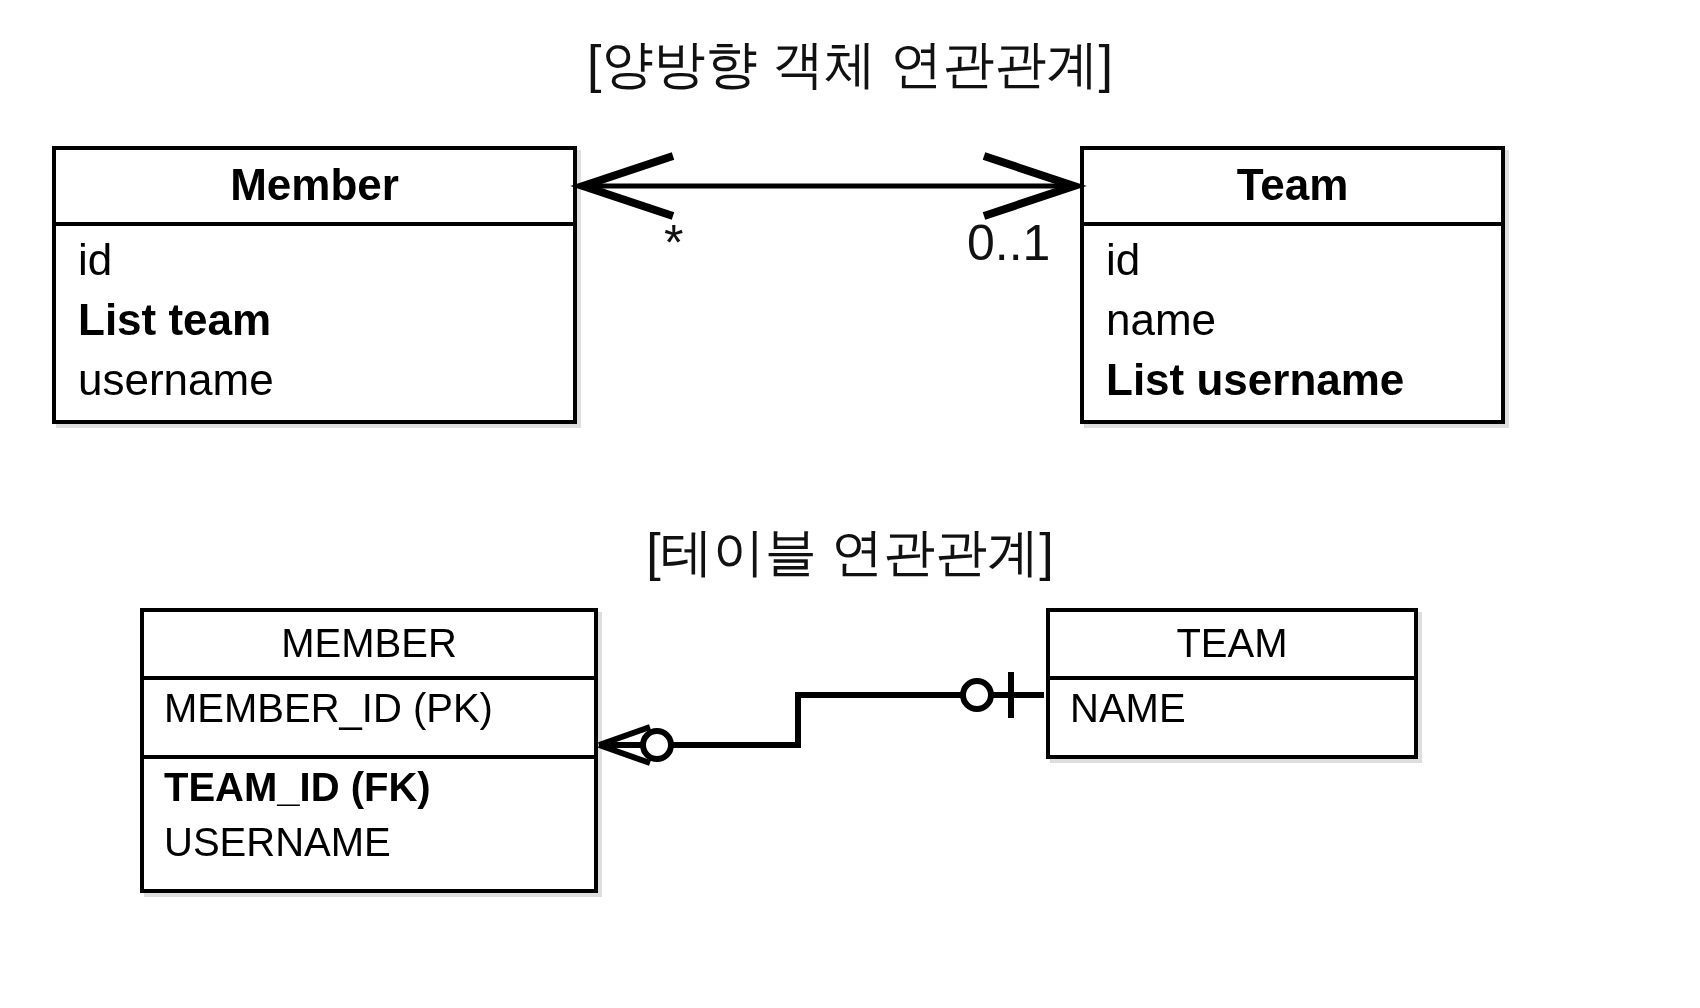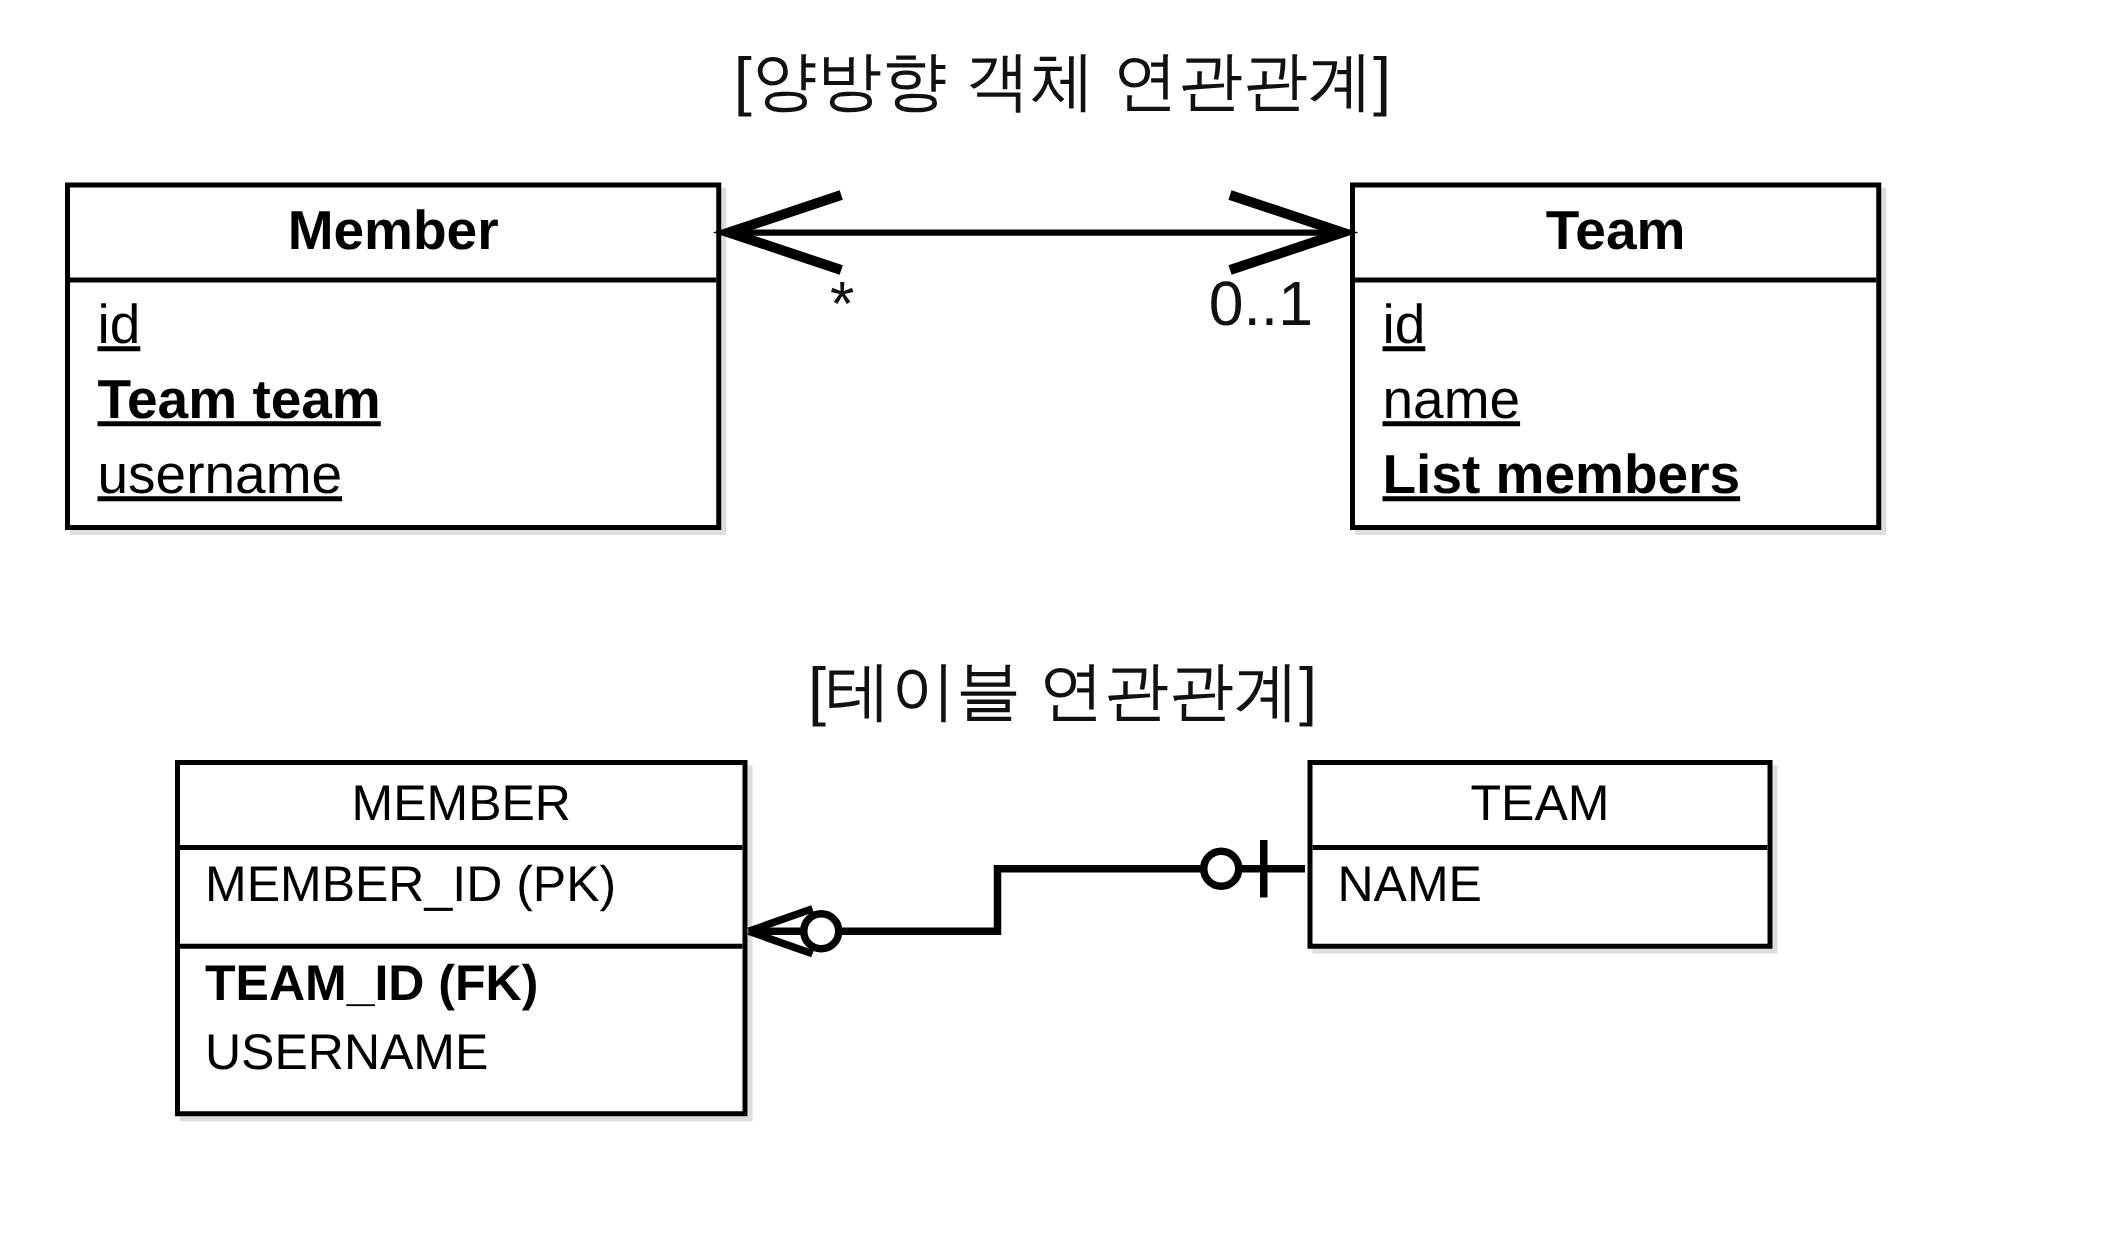--- a/index.html
+++ b/index.html
@@ -54,21 +54,20 @@
     border-bottom: 4px solid #000000;
     white-space: nowrap;
   }
   .uml-attrs {
     padding: 4px 0 10px 22px;
   }
   .uml-attr {
     font-size: 44px;
     line-height: 1.36;
     white-space: nowrap;
-    text-decoration: underline;
   }
   .uml-attr.bold { font-weight: 700; }
 
   #box-member { left: 52px;   top: 146px; width: 525px; }
   #box-team   { left: 1080px; top: 146px; width: 425px; }
 
   
   .er-box {
     position: absolute;
     border: 4px solid #000000;
@@ -116,31 +115,31 @@
 <body>
 
 <div id="canvas">
 
   <div class="section-title" id="title-object">[양방향 객체 연관관계]</div>
 
   <div class="uml-box" id="box-member">
     <div class="uml-title">Member</div>
     <div class="uml-attrs">
       <div class="uml-attr">id</div>
-      <div class="uml-attr bold">Team team</div>
+      <div class="uml-attr bold">List team</div>
       <div class="uml-attr">username</div>
     </div>
   </div>
 
   <div class="uml-box" id="box-team">
     <div class="uml-title">Team</div>
     <div class="uml-attrs">
       <div class="uml-attr">id</div>
       <div class="uml-attr">name</div>
-      <div class="uml-attr bold">List members</div>
+      <div class="uml-attr bold">List username</div>
     </div>
   </div>
 
   <svg style="position:absolute; left:0; top:0; width:1700px; height:1008px; pointer-events:none;">
     <g stroke="#000000" stroke-width="5" fill="none" stroke-linecap="butt">
       <line x1="585" y1="186" x2="1072" y2="186"></line>
 
       <polyline points="673,156 583,186 673,216" stroke-width="8" stroke-linejoin="miter"></polyline>
 
       <polyline points="984,156 1074,186 984,216" stroke-width="8" stroke-linejoin="miter"></polyline>

